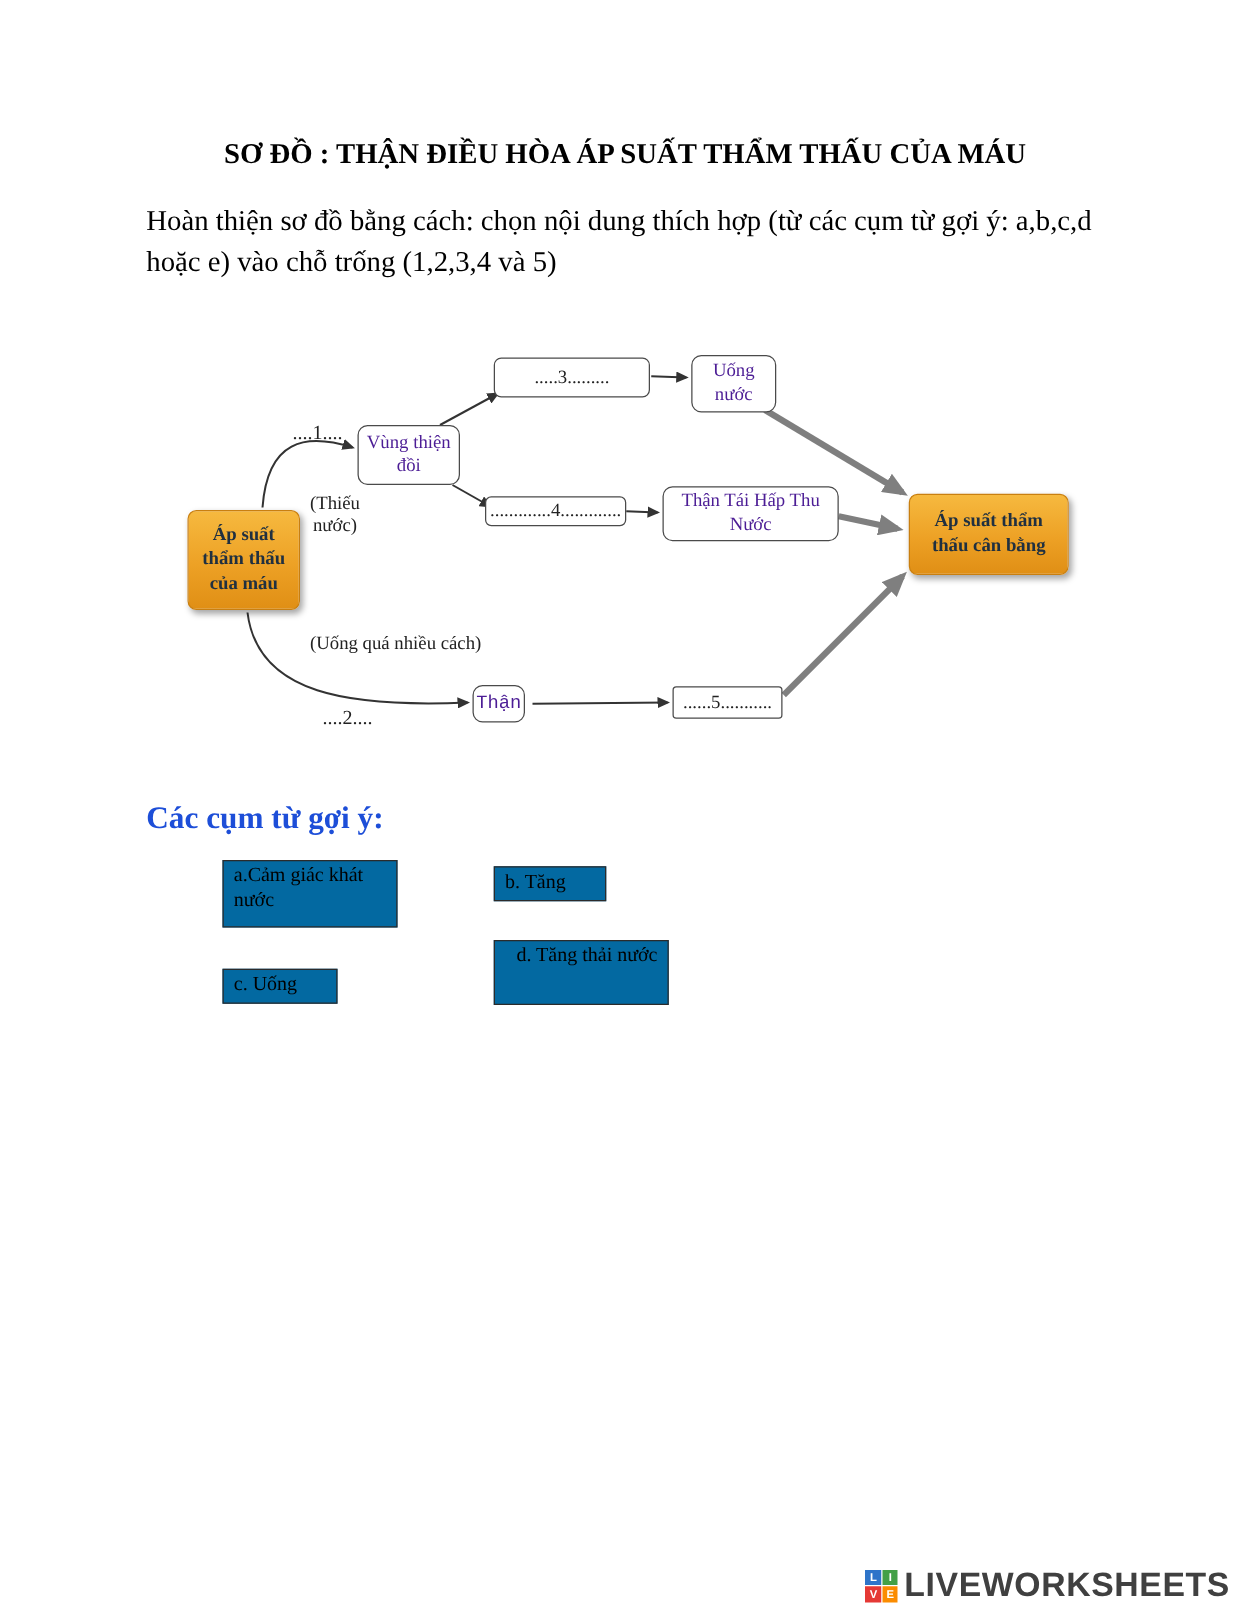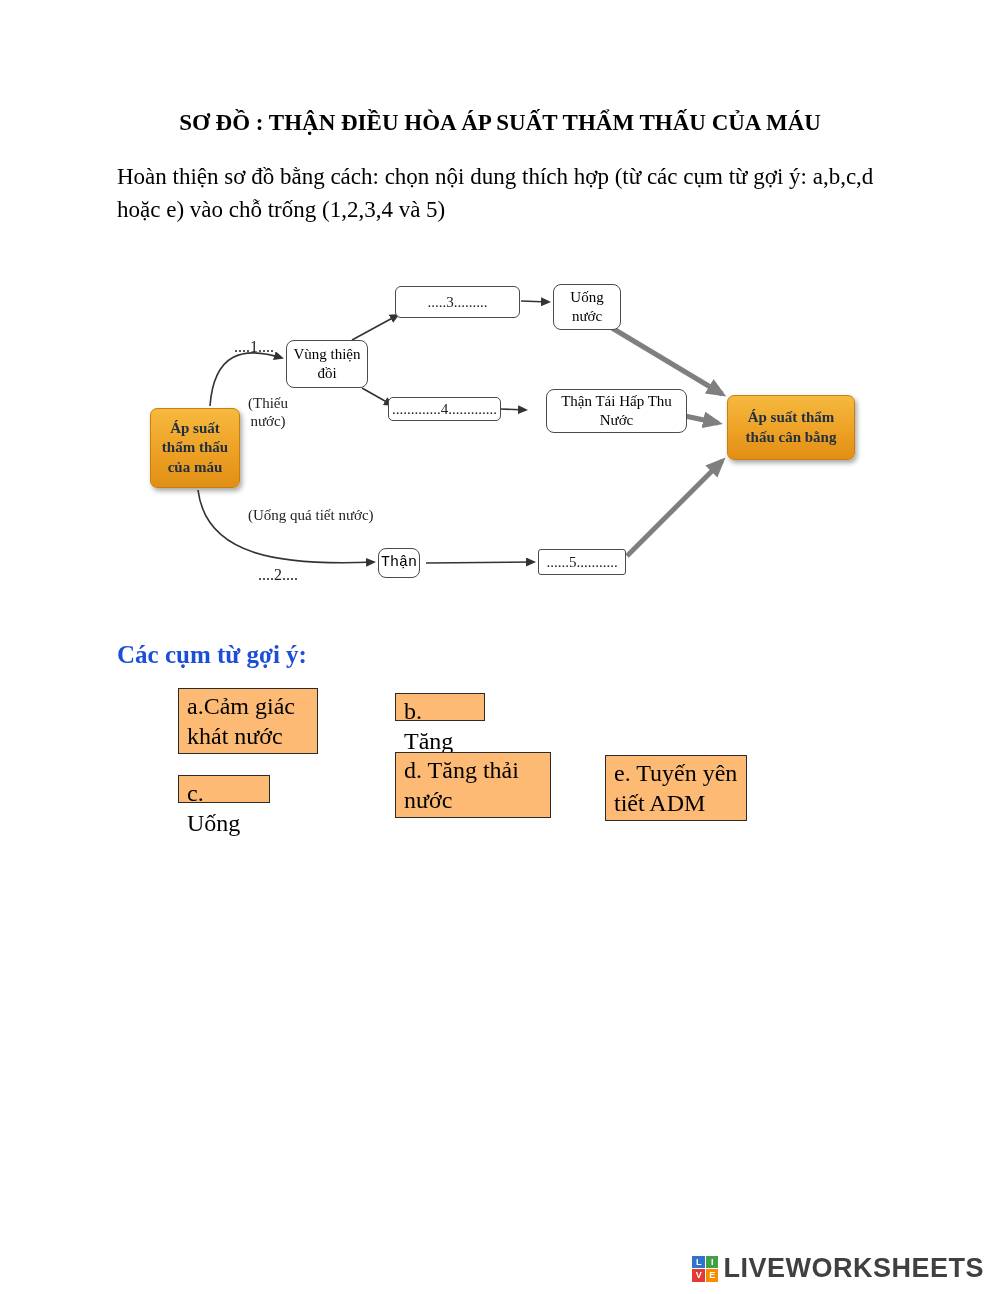--- a/index.html
+++ b/index.html
@@ -21,21 +21,21 @@
   .instructions {
     top:161px; left:117px; width:778px;
     font-size:23px; font-weight:normal; color:#000;
     line-height:1.42;
   }
 
   
   .node {
     border:1px solid #4a4a4a; border-radius:8px; background:#fff;
     display:flex; align-items:center; justify-content:center;
-    text-align:center; font-size:15px; color:#000000; line-height:1.25;
+    text-align:center; font-size:15px; color:#4c1d95; line-height:1.25;
     padding:2px 4px;
   }
   .node.blank { border-radius:6px; color:#222; }
   .orange-node {
     background:linear-gradient(180deg,#f6b93f 0%,#eda125 55%,#e08f15 100%);
     border:1px solid #c97f10; border-radius:7px;
     box-shadow:2px 3px 5px rgba(0,0,0,0.35);
     display:flex; align-items:center; justify-content:center;
     text-align:center; font-size:15px; font-weight:bold; color:#203040;
     line-height:1.3; padding:3px 6px;
@@ -43,22 +43,22 @@
   .diagram-label { font-size:16px; color:#222; text-align:center; line-height:1.2; }
 
   svg.connectors { position:absolute; top:0; left:0; pointer-events:none; }
 
   
   .wordbank-heading {
     top:641px; left:117px;
     font-size:25px; font-weight:bold; color:#1d4ed8;
   }
   .wb-box {
-    border:1px solid #2b2b2b; background:#fdba74;
-    font-size:24px; color:#000; line-height:1.25;
+    border:1px solid #2b2b2b; background:#0369a1;
+    font-size:16px; color:#000; line-height:1.25;
     padding:2px 8px;
   }
 
   
   .footer {
     right:16px; bottom:10px;
     display:flex; align-items:center; gap:5px;
   }
   .logo-grid {
     width:26px; height:26px;
@@ -117,43 +117,42 @@
   <div class="abs diagram-label" style="left:240px; top:394px; width:56px; font-size:15px;">(Thiếu nước)</div>
 
   <div class="abs node" style="left:286px; top:340px; width:82px; height:48px;">Vùng thiện đồi</div>
 
   <div class="abs node blank" style="left:395px; top:286px; width:125px; height:32px;">.....3.........</div>
 
   <div class="abs node" style="left:553px; top:284px; width:68px; height:46px;">Uống nước</div>
 
   <div class="abs node blank" style="left:388px; top:397px; width:113px; height:24px; border-radius:5px;">.............4.............</div>
 
-  <div class="abs node" style="left:530px; top:389px; width:141px; height:44px;margin-left:16px;">Thận Tái Hấp Thu Nước</div>
+  <div class="abs node" style="left:530px; top:389px; width:141px; height:44px;">Thận Tái Hấp Thu Nước</div>
 
   <div class="abs orange-node" style="left:727px; top:395px; width:128px; height:65px;">Áp suất thẩm thấu cân bằng</div>
 
-  <div class="abs diagram-label" style="left:248px; top:506px; width:200px; text-align:left; font-size:15px;">(Uống quá tiết nước)</div>
+  <div class="abs diagram-label" style="left:248px; top:506px; width:200px; text-align:left; font-size:15px;">(Uống quá nhiều cách)</div>
 
   <div class="abs diagram-label" style="left:248px; top:565px; width:60px;">....2....</div>
 
   <div class="abs node" style="left:378px; top:548px; width:42px; height:30px;font-family:Liberation Mono, monospace;">Thận</div>
 
   <div class="abs node blank" style="left:538px; top:549px; width:88px; height:26px; border-radius:3px;">......5...........</div>
 
   <div class="abs wordbank-heading">Các cụm từ gợi ý:</div>
 
   <div class="abs wb-box" style="left:178px; top:688px; width:140px; min-height:54px;">a.Cảm giác khát nước</div>
 
   <div class="abs wb-box" style="left:395px; top:693px; width:90px; height:28px;">b. Tăng</div>
 
   <div class="abs wb-box" style="left:178px; top:775px; width:92px; height:28px;">c. Uống</div>
 
-  <div class="abs wb-box" style="left:395px; top:752px; width:156px; min-height:52px;">d. Tăng thải nước</div>
+  <div class="abs wb-box" style="left:395px; top:752px; width:140px; min-height:52px;text-align:right;">d. Tăng thải nước</div>
 
-  <div class="abs wb-box" style="left:605px; top:755px; width:142px; min-height:56px;">e. Tuyến yên tiết ADM</div>
 
   <div class="abs footer">
     <div class="logo-grid">
       <div class="logo-tile tile-l">L</div>
       <div class="logo-tile tile-i">I</div>
       <div class="logo-tile tile-v">V</div>
       <div class="logo-tile tile-e">E</div>
     </div>
     <div class="brand-text">LIVEWORKSHEETS</div>
   </div>

